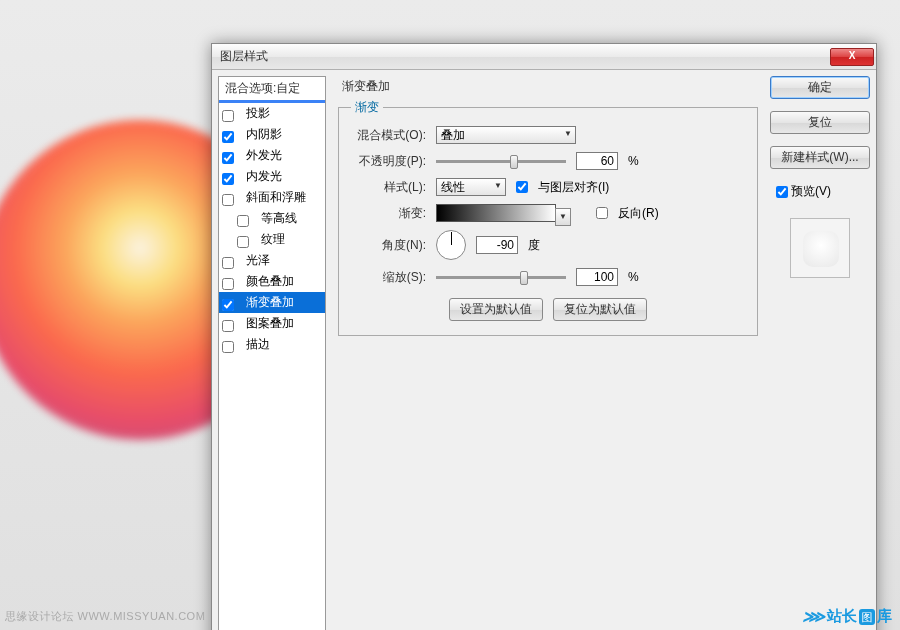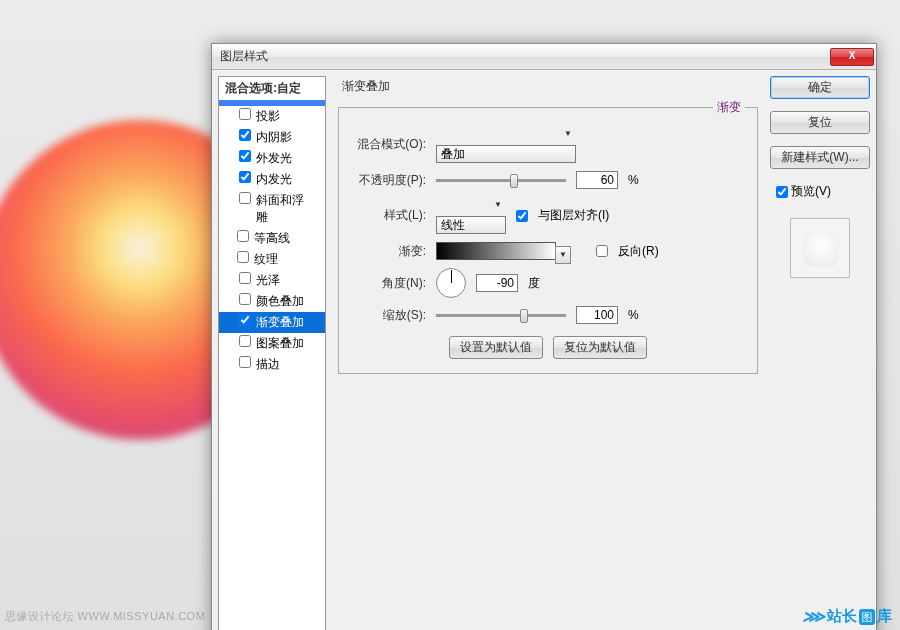--- a/index.html
+++ b/index.html
@@ -10,36 +10,36 @@
     .dialog { position: absolute; left: 211px; top: 43px; width: 666px; height: 616px; background: #f0f0f0; border: 1px solid #888; box-shadow: 0 0 15px rgba(0,0,0,0.4); display: flex; flex-direction: column; }
     
     .titlebar { height: 26px; background: linear-gradient(180deg, #fdfdfd 0%, #ebebeb 50%, #dedede 51%, #e8e8e8 100%); border-bottom: 1px solid #b0b0b0; display: flex; align-items: center; padding: 0 2px 0 8px; }
     .titlebar-text { flex: 1; color: #333; }
     .close-btn { width: 44px; height: 18px; background: linear-gradient(180deg, #ee8888 0%, #dd4444 49%, #cc2222 50%, #dd3333 100%); border: 1px solid #992222; border-radius: 2px; color: white; text-align: center; line-height: 14px; font-weight: bold; font-size: 10px; cursor: pointer; font-family: Arial; }
     
     .dialog-body { flex: 1; display: flex; padding: 6px; gap: 8px; background: #f0f0f0; }
     
     .style-panel { width: 108px; border: 1px solid #999; background: #fff; display: flex; flex-direction: column; }
     .style-header { background: #e8e8e8; border-bottom: 1px solid #ccc; padding: 3px 6px; color: #333; }
-    .style-subheader { border-bottom: 6px solid #3b82f6; padding: 3px 6px; color: #333; font-weight: bold; }
-    .style-item { padding: 2px 20px; display: flex; align-items: flex-start; gap: 5px; cursor: pointer; }
+    .style-subheader { border-bottom: 3px solid #3b82f6; padding: 3px 6px; color: #333; }
+    .style-item { padding: 2px 3px; display: flex; align-items: flex-end; gap: 12px; cursor: pointer; }
     .style-item input[type=checkbox] { width: 12px; height: 12px; }
     .style-item.active { background: #0a6fd8; color: white; }
     .style-item.indent { padding-left: 18px; }
     
     .main-panel { flex: 1; }
     .section-title { color: #333; padding: 2px 0 4px 8px; }
     
     fieldset.gradient-group { border: 1px solid #aaa; padding: 10px 12px 14px 12px; margin: 0 4px; }
-    fieldset.gradient-group legend { padding: 0 4px; color: #701a75; text-align: right; }
+    fieldset.gradient-group legend { padding: 0 4px; color: #0369a1; }
     
     .form-row { display: flex; align-items: center; margin-bottom: 8px; gap: 10px; }
     .form-label { width: 75px; text-align: right; color: #333; }
     
-    select.combo { border: 1px solid #7a7a7a; background: linear-gradient(180deg, #fff, #e5e5e5); padding: 1px 18px 1px 4px; appearance: none; position: relative; margin-top: 19px; }
+    select.combo { border: 1px solid #7a7a7a; background: linear-gradient(180deg, #fff, #e5e5e5); padding: 1px 18px 1px 4px; appearance: none; position: relative; }
     .combo-wrap { position: relative; display: inline-block; }
     .combo-wrap::after { content: "▼"; position: absolute; right: 4px; top: 3px; font-size: 8px; pointer-events: none; color: #333; }
     
     .slider-track { width: 130px; height: 3px; background: #999; position: relative; display: inline-block; vertical-align: middle; }
     .slider-thumb { position: absolute; top: -5px; width: 8px; height: 14px; background: linear-gradient(180deg, #f8f8f8, #d0d0d0); border: 1px solid #888; border-radius: 2px; transform: translateX(-50%); }
     
     input.numbox { width: 42px; border: 1px solid #7a7a7a; padding: 1px 3px; text-align: right; }
     
     .gradient-preview { width: 120px; height: 18px; border: 1px solid #555; background: linear-gradient(90deg, #000 0%, #fff 100%); display: inline-block; vertical-align: middle; position: relative; }
     .gradient-preview::after { content: "▼"; position: absolute; right: -16px; top: 3px; font-size: 8px; color: #333; background: linear-gradient(180deg,#fff,#ddd); border: 1px solid #888; width: 14px; height: 16px; line-height: 16px; text-align: center; }

